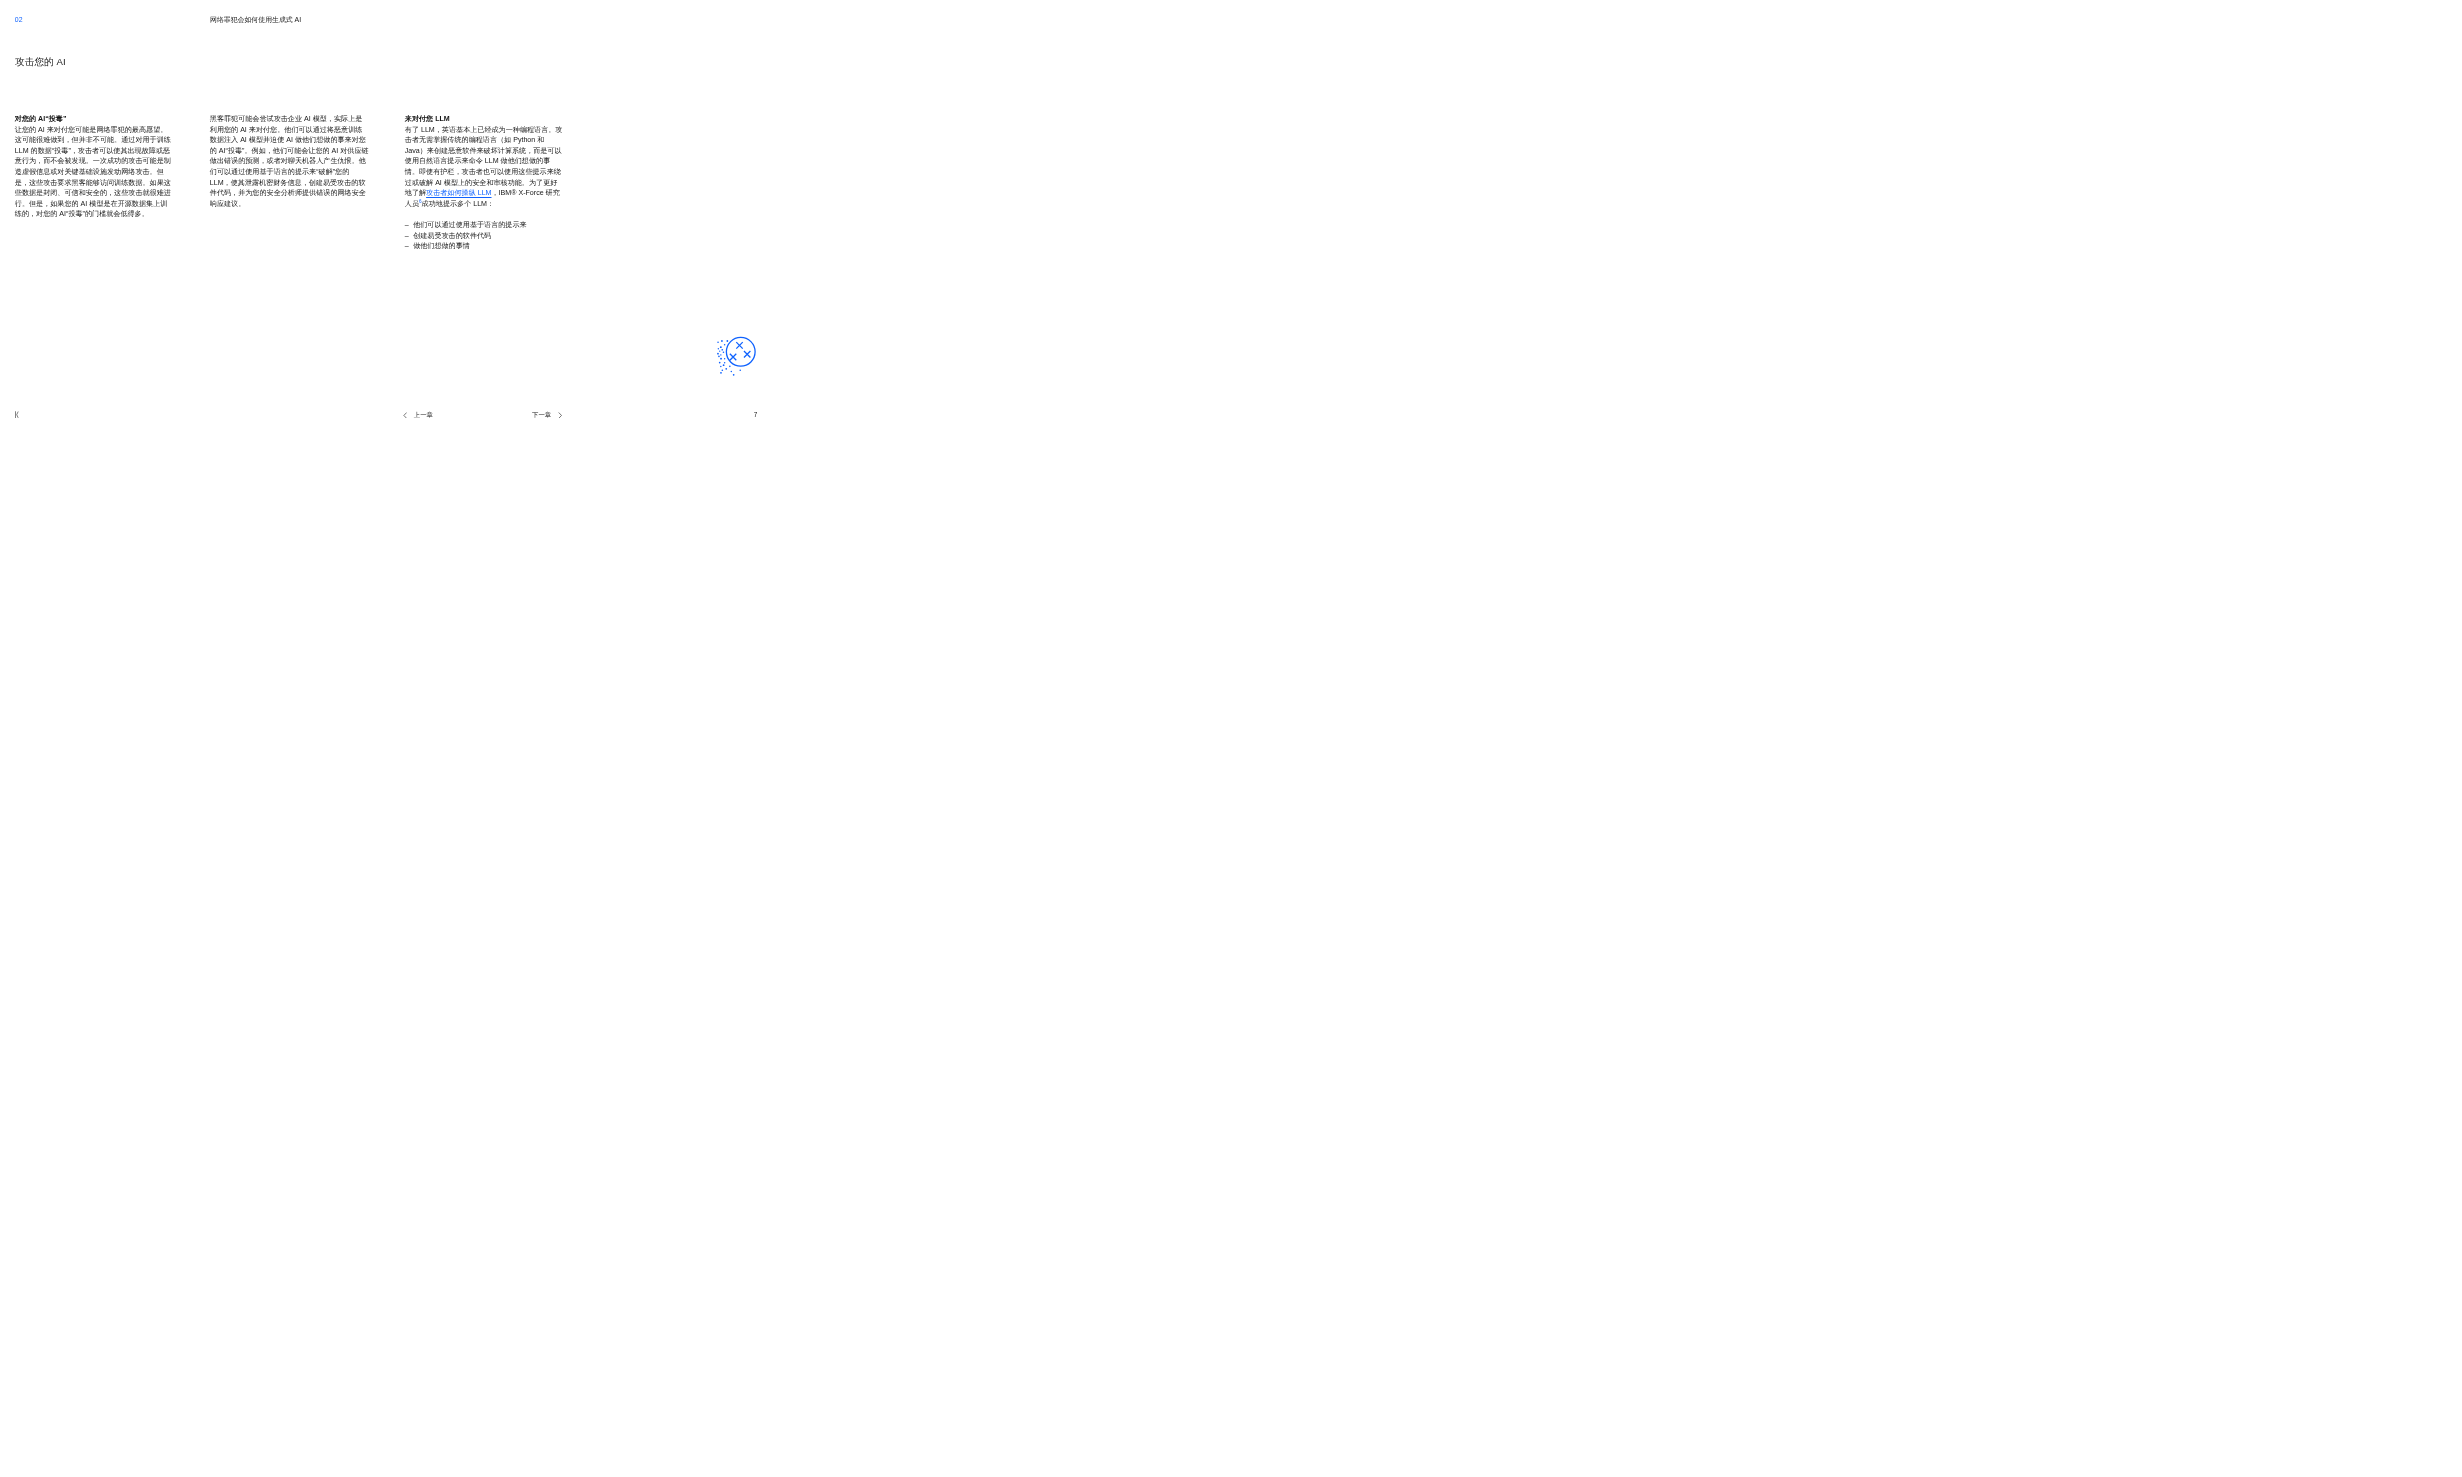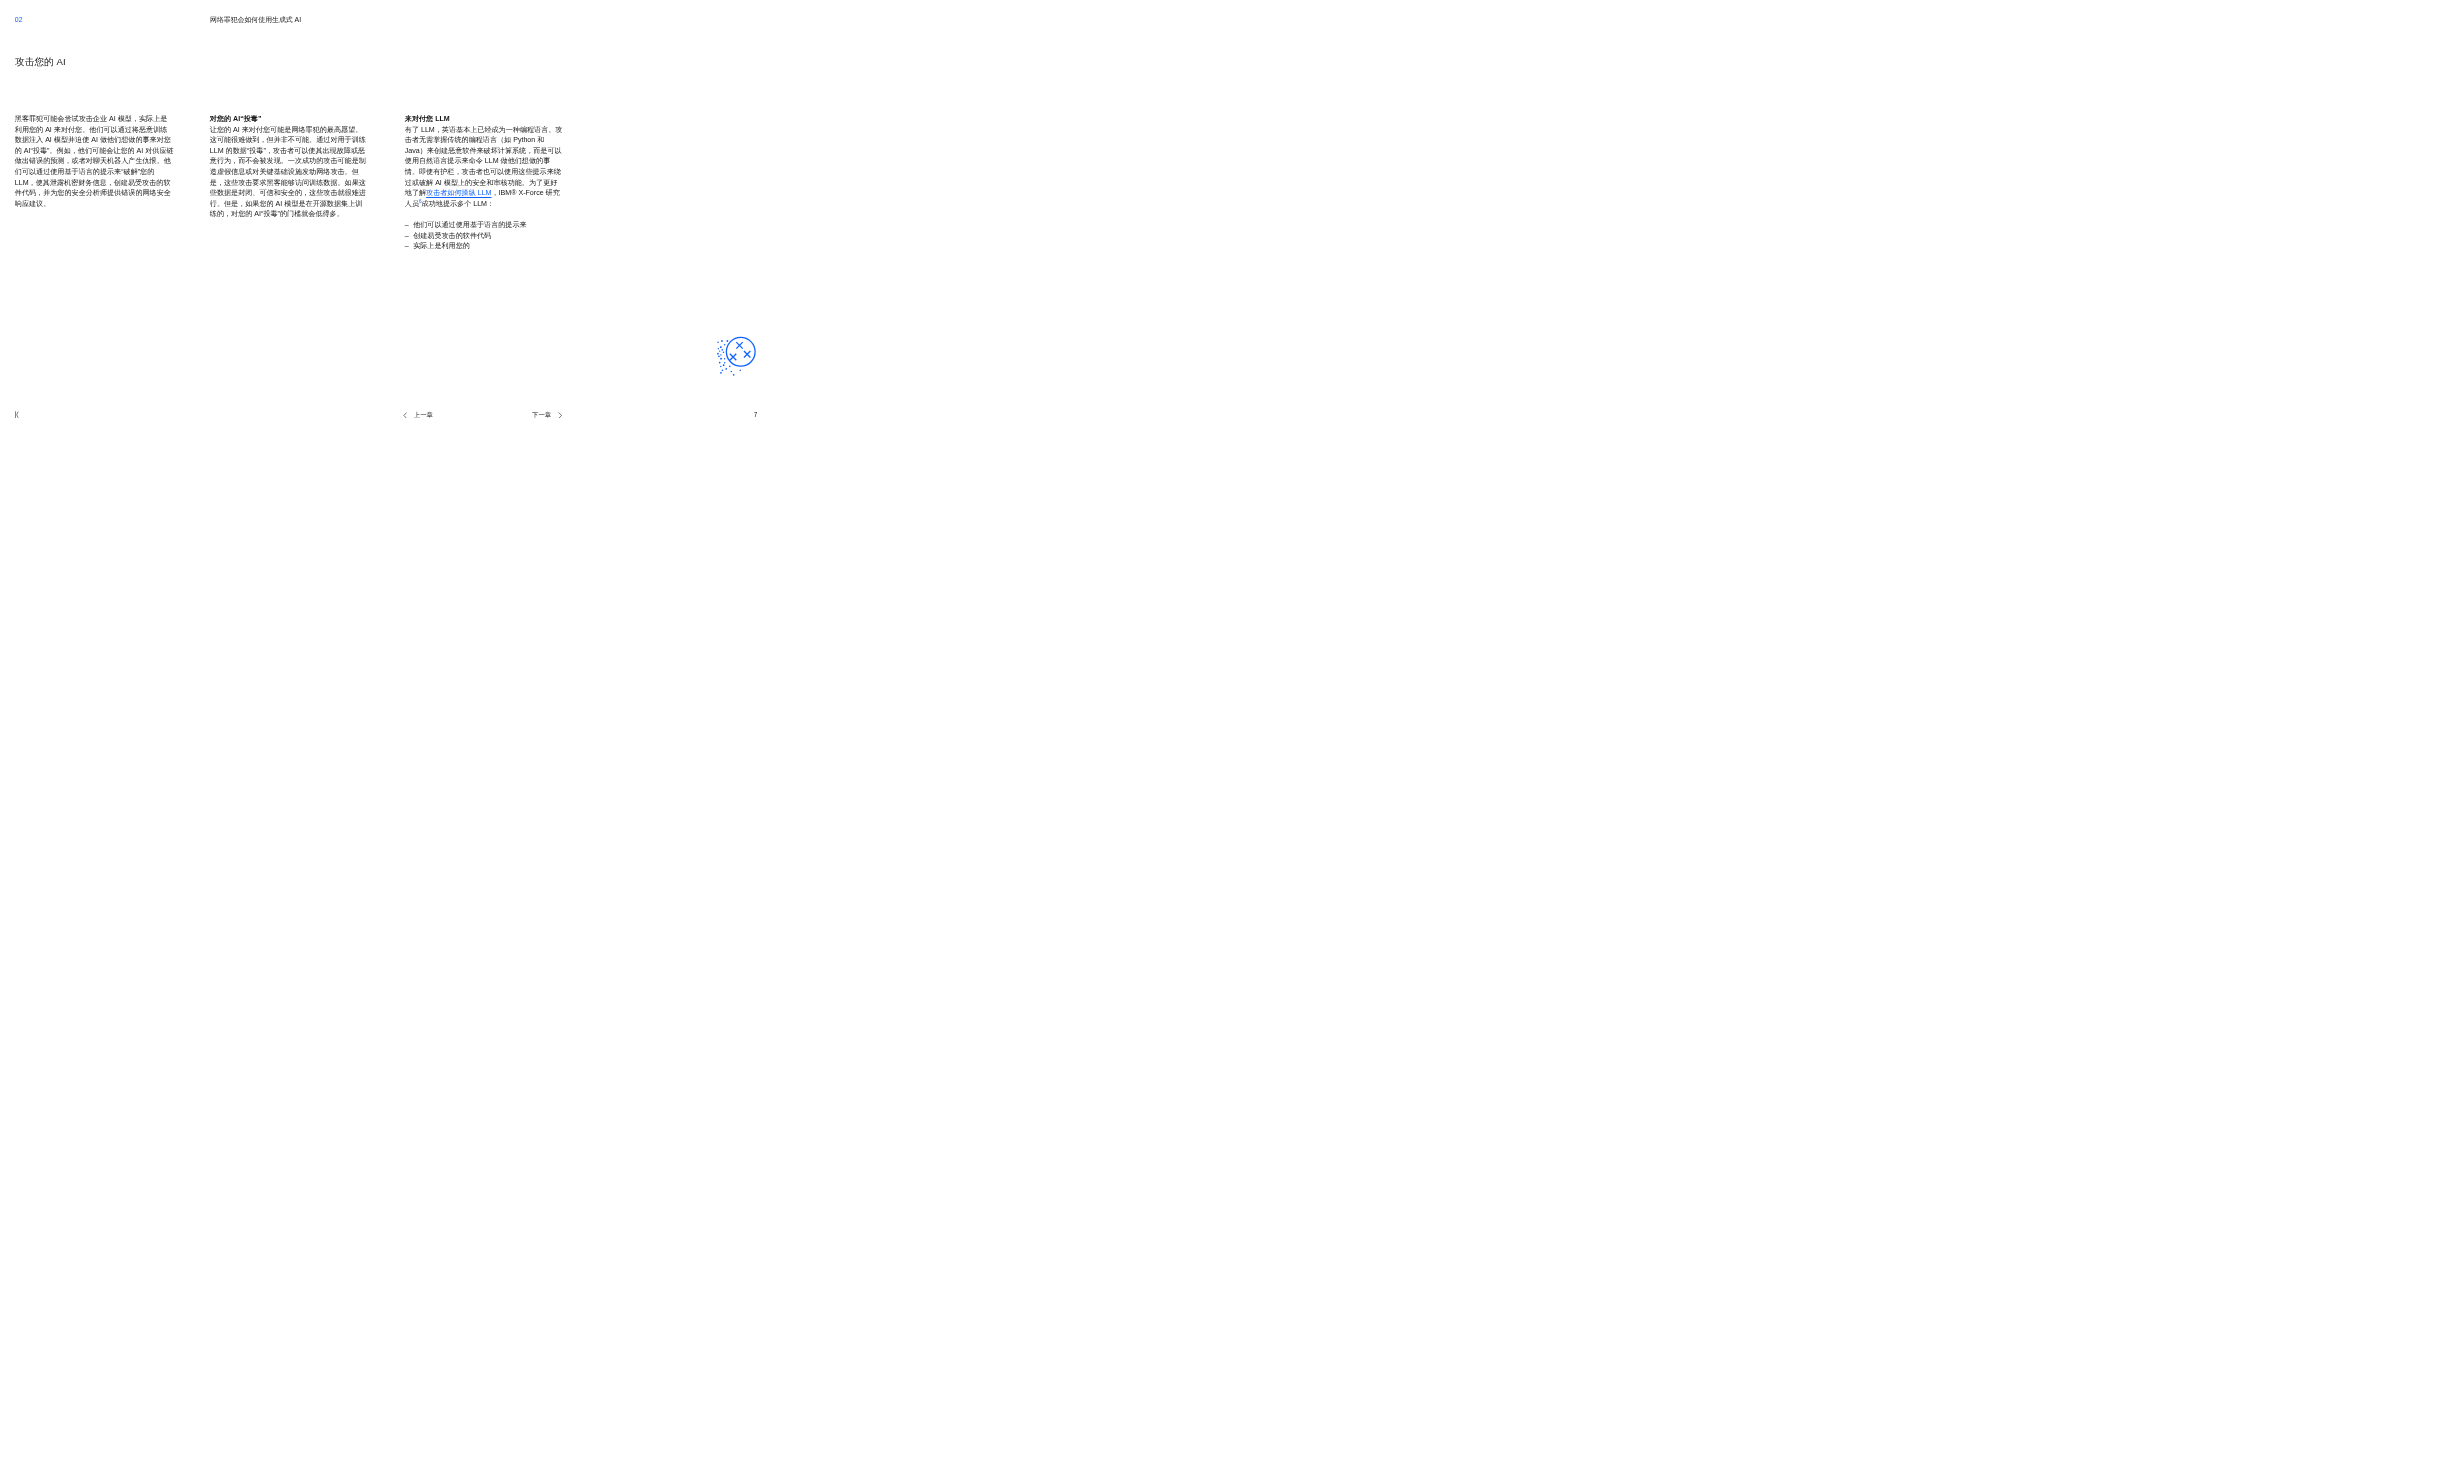--- a/index.html
+++ b/index.html
@@ -37,43 +37,43 @@
 <div class="header">
   <span class="section-number">02</span>
   <span class="doc-title">网络罪犯会如何使用生成式 AI</span>
 </div>
 
 <h1 class="page-title">攻击您的 AI</h1>
 
 <div class="columns">
 
   <div class="col">
-    <span>黑客罪犯可能会尝试攻击企业 AI 模型，实际上是利用您的 AI 来对付您。他们可以通过将恶意训练数据注入 AI 模型并迫使 AI 做他们想做的事来对您的 AI“投毒”。例如，他们可能会让您的 AI 对供应链做出错误的预测，或者对聊天机器人产生仇恨。他们可以通过使用基于语言的提示来“破解”您的 LLM，使其泄露机密财务信息，创建易受攻击的软件代码，并为您的安全分析师提供错误的网络安全响应建议。</span>
+    <div class="col-heading">对您的 AI“投毒”</div>
+    <span>让您的 AI 来对付您可能是网络罪犯的最高愿望。这可能很难做到，但并非不可能。通过对用于训练 LLM 的数据“投毒”，攻击者可以使其出现故障或恶意行为，而不会被发现。一次成功的攻击可能是制造虚假信息或对关键基础设施发动网络攻击。但是，这些攻击要求黑客能够访问训练数据。如果这些数据是封闭、可信和安全的，这些攻击就很难进行。但是，如果您的 AI 模型是在开源数据集上训练的，对您的 AI“投毒”的门槛就会低得多。</span>
   </div>
 
   <div class="col">
-    <div class="col-heading">对您的 AI“投毒”</div>
-    <span>让您的 AI 来对付您可能是网络罪犯的最高愿望。这可能很难做到，但并非不可能。通过对用于训练 LLM 的数据“投毒”，攻击者可以使其出现故障或恶意行为，而不会被发现。一次成功的攻击可能是制造虚假信息或对关键基础设施发动网络攻击。但是，这些攻击要求黑客能够访问训练数据。如果这些数据是封闭、可信和安全的，这些攻击就很难进行。但是，如果您的 AI 模型是在开源数据集上训练的，对您的 AI“投毒”的门槛就会低得多。</span>
+    <span>黑客罪犯可能会尝试攻击企业 AI 模型，实际上是利用您的 AI 来对付您。他们可以通过将恶意训练数据注入 AI 模型并迫使 AI 做他们想做的事来对您的 AI“投毒”。例如，他们可能会让您的 AI 对供应链做出错误的预测，或者对聊天机器人产生仇恨。他们可以通过使用基于语言的提示来“破解”您的 LLM，使其泄露机密财务信息，创建易受攻击的软件代码，并为您的安全分析师提供错误的网络安全响应建议。</span>
   </div>
 
   <div class="col">
     <div class="col-heading">来对付您 LLM</div>
     <span>有了 LLM，英语基本上已经成为一种编程语言。攻击者无需掌握传统的编程语言（如 Python 和 Java）来创建恶意软件来破坏计算系统，而是可以使用自然语言提示来命令 LLM 做他们想做的事情。即使有护栏，攻击者也可以使用这些提示来绕过或破解 AI 模型上的安全和审核功能。为了更好地了解</span><a class="body-link">攻击者如何操纵 LLM</a><span>，IBM® X-Force 研究人员</span><sup class="footnote">6</sup><span>成功地提示多个 LLM：</span>
     <ul class="bullets">
       <li>
         <span class="dash">–</span>
         <span>他们可以通过使用基于语言的提示来</span>
       </li>
       <li>
         <span class="dash">–</span>
         <span>创建易受攻击的软件代码</span>
       </li>
       <li>
         <span class="dash">–</span>
-        <span>实际上是利用您的</span>
+        <span>做他们想做的事情</span>
       </li>
     </ul>
   </div>
 </div>
 
 <svg class="deco" viewBox="0 0 125 105" fill="none" xmlns="http://www.w3.org/2000/svg">
   <g>
     <circle cx="64" cy="40" r="29" stroke="#0f62fe" stroke-width="2.6"></circle>
     <path d="M55 20.5 L68 33.5 M68 20.5 L55 33.5" stroke="#0f62fe" stroke-width="2.6"></path>
     <path d="M42 44 L55 57 M55 44 L42 57" stroke="#0f62fe" stroke-width="2.6"></path>

